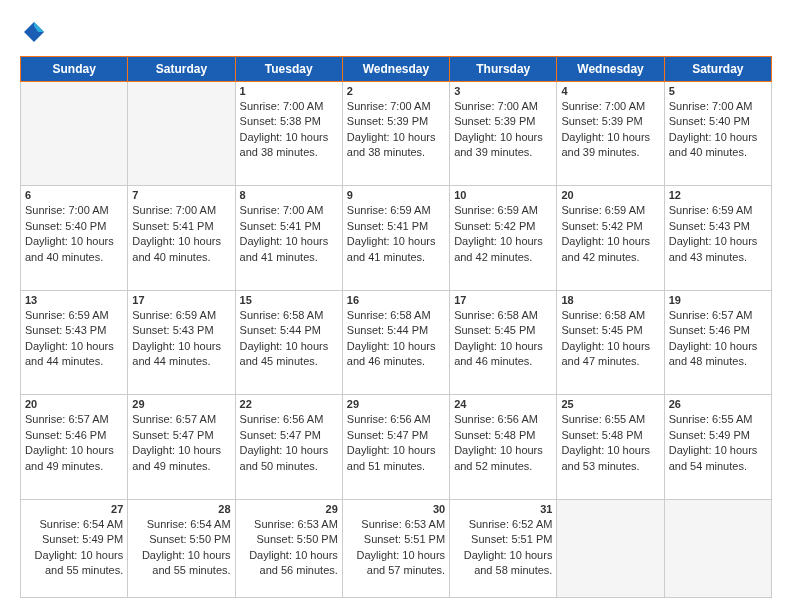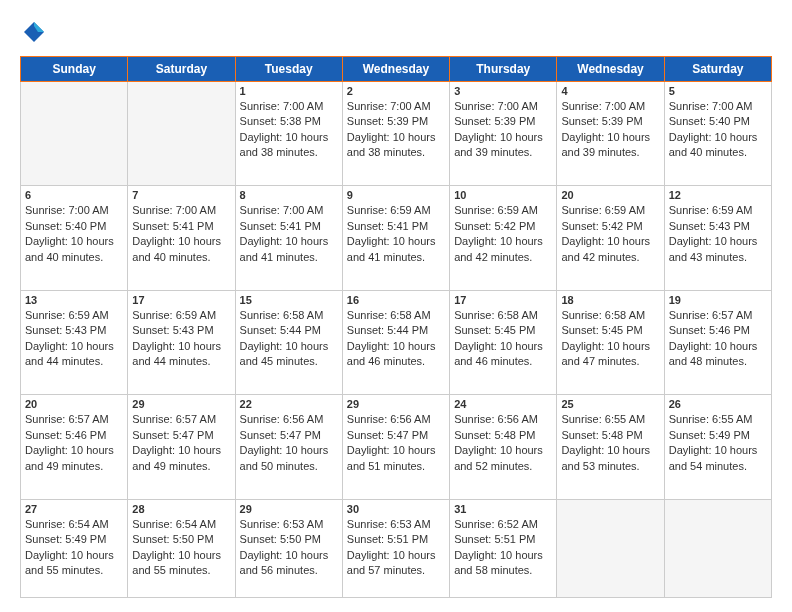--- a/index.html
+++ b/index.html
@@ -97,20 +97,21 @@
     .day-info {
       font-size: 11px;
       color: #333;
       line-height: 1.4;
     }
     .week-row td {
       height: 88px;
     }
     .last-row td {
       height: 78px;
+      text-align: right;
     }
   </style>
 </head>
 <body>
 
 <div class="page">
   <div class="header">
     <div class="logo">
       <svg class="logo-icon" viewBox="0 0 28 28">
         <polygon points="14,4 24,14 14,24 4,14" fill="#1a5fb4"></polygon>

